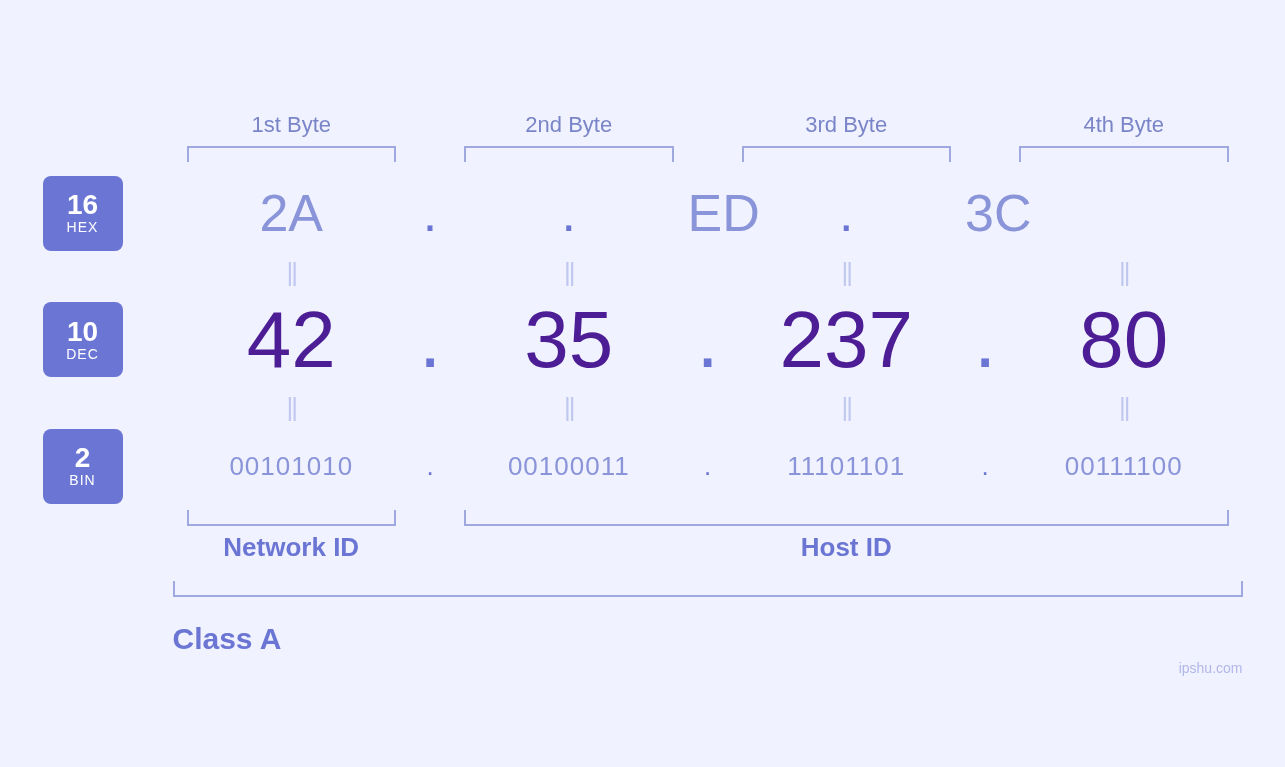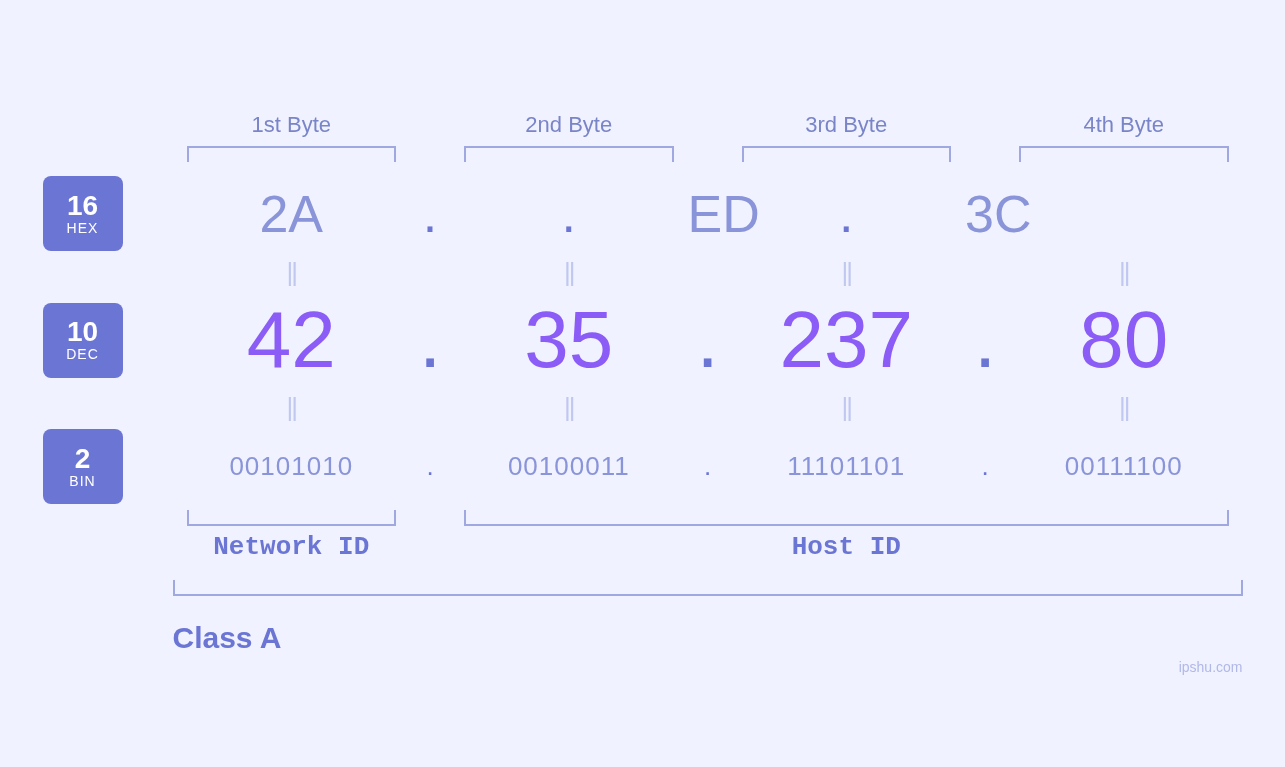--- a/index.html
+++ b/index.html
@@ -48,21 +48,21 @@
 
     .hex-val {
       text-align: center;
       color: #8a94d8;
       font-size: 52px;
       font-weight: 400;
     }
 
     .dec-val {
       text-align: center;
-      color: #8b5cf6;
+      color: #4c1d95;
       font-size: 80px;
       font-weight: 400;
     }
 
     .bin-val {
       text-align: center;
       color: #8a94d8;
       font-size: 26px;
       font-weight: 400;
       letter-spacing: 1px;
@@ -172,21 +172,21 @@
     </div>
     <div class="bin-val">00101010</div>
     <div class="dot dot-bin">.</div>
     <div class="bin-val">00100011</div>
     <div class="dot dot-bin">.</div>
     <div class="bin-val">11101101</div>
     <div class="dot dot-bin">.</div>
     <div class="bin-val">00111100</div>
   </div>
 
-  <div style="display:grid; grid-template-columns:130px 1fr 40px 1fr 40px 1fr 40px 1fr; margin-top:6px;font-family:Liberation Mono, monospace;">
+  <div style="display:grid; grid-template-columns:130px 1fr 40px 1fr 40px 1fr 40px 1fr; margin-top:6px;">
     <div></div>
 
     <div style="margin:0 14px;">
       <div style="height:16px; border-bottom:2px solid #a0a8e0; border-left:2px solid #a0a8e0; border-right:2px solid #a0a8e0;"></div>
       <div style="text-align:center; color:#6b76d4; font-size:26px; font-weight:600; margin-top:6px;">Network ID</div>
     </div>
     <div></div>
 
     <div style="grid-column: span 5; display:grid; grid-template-columns:1fr 40px 1fr 40px 1fr;">
       <div style="grid-column:1/6;">

